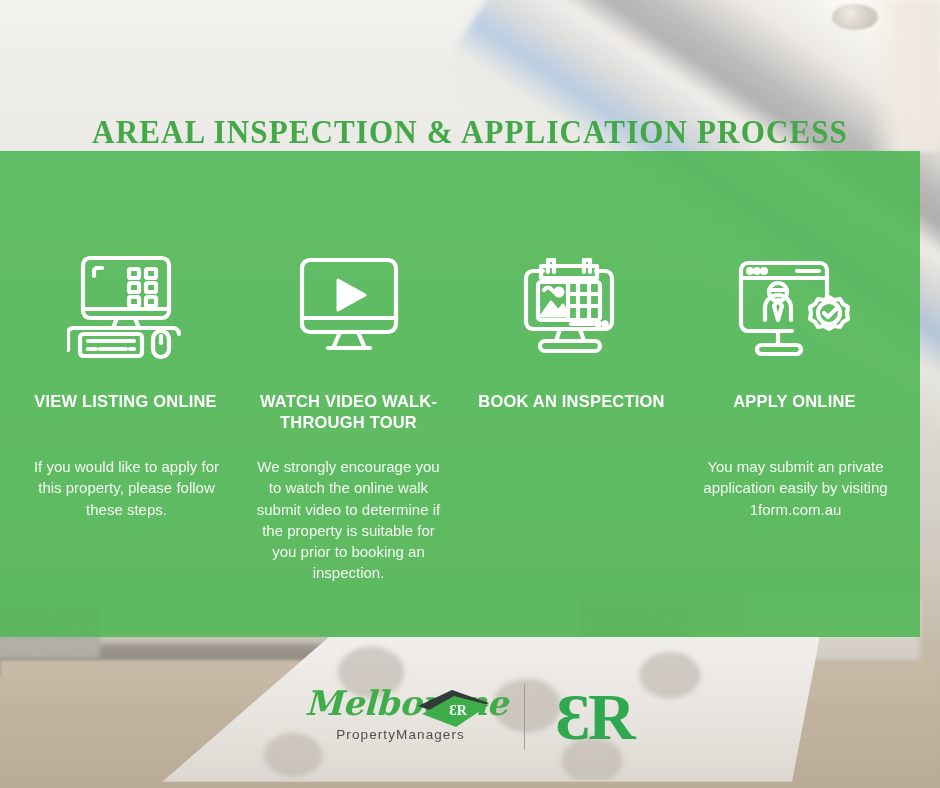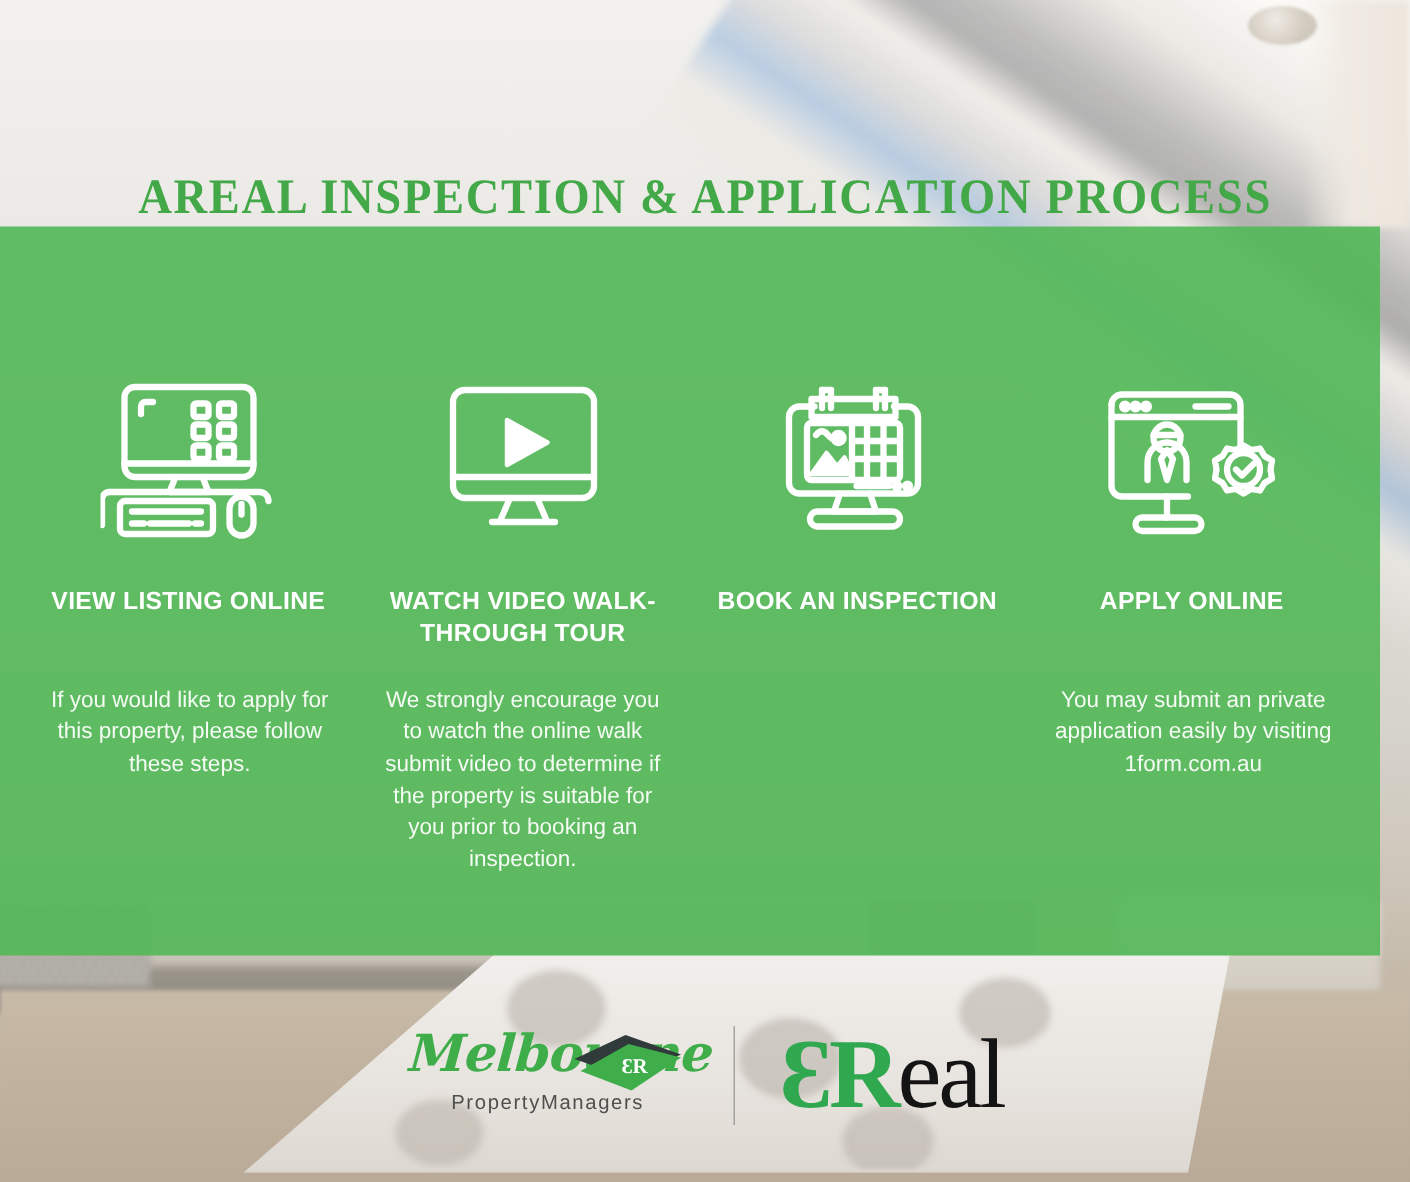--- a/index.html
+++ b/index.html
@@ -433,18 +433,17 @@
         <polygon points="38,7 73,16 40,38 6,25" fill="#3fae4a"></polygon>
         <text x="42" y="26" font-family="Liberation Serif, serif" font-size="14" font-weight="bold" fill="#ffffff" text-anchor="middle">ƐR</text>
       </svg>
       <div class="mpm-sub">PropertyManagers</div>
     </div>
 
     <div class="divider"></div>
 
     <div class="logo-areal">
       <span class="areal-green">ƐR</span>
-        <span class="areal-black">eal</span>
     </div>
 
   </div>
 
 </div>
 
 </body></html>

